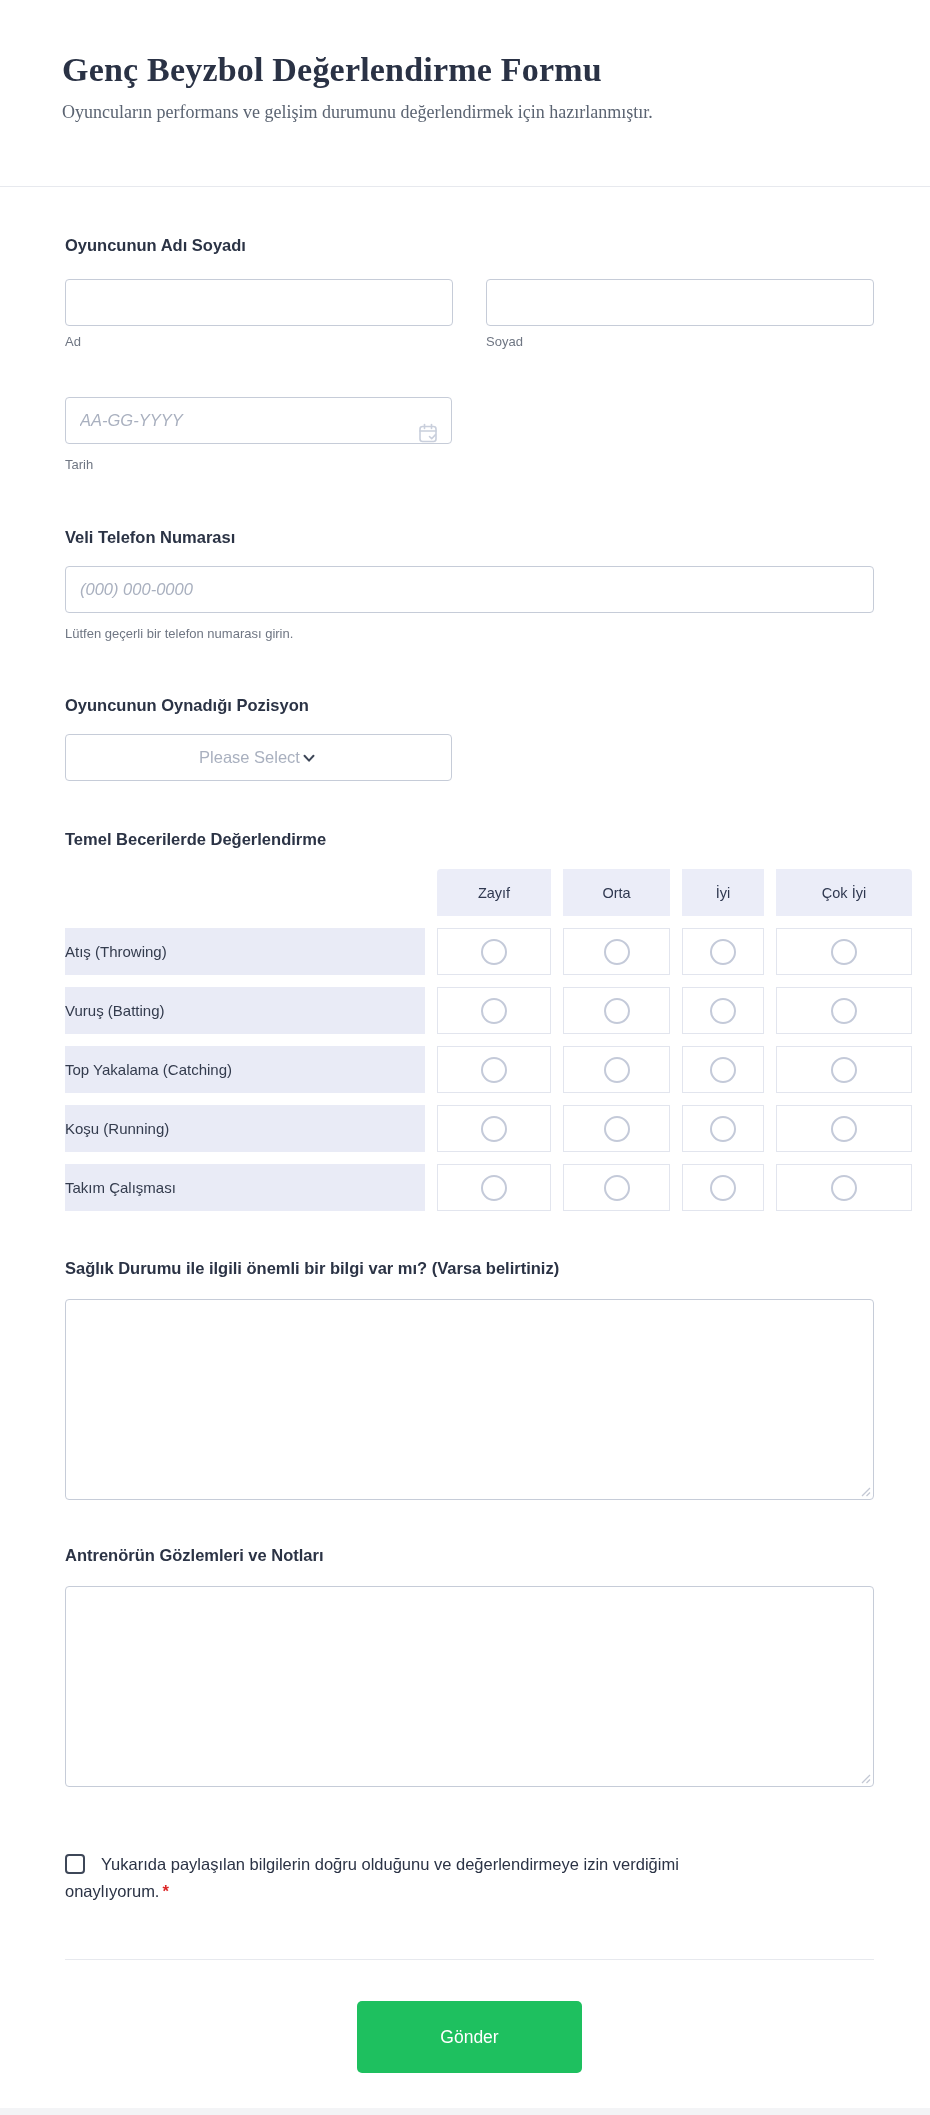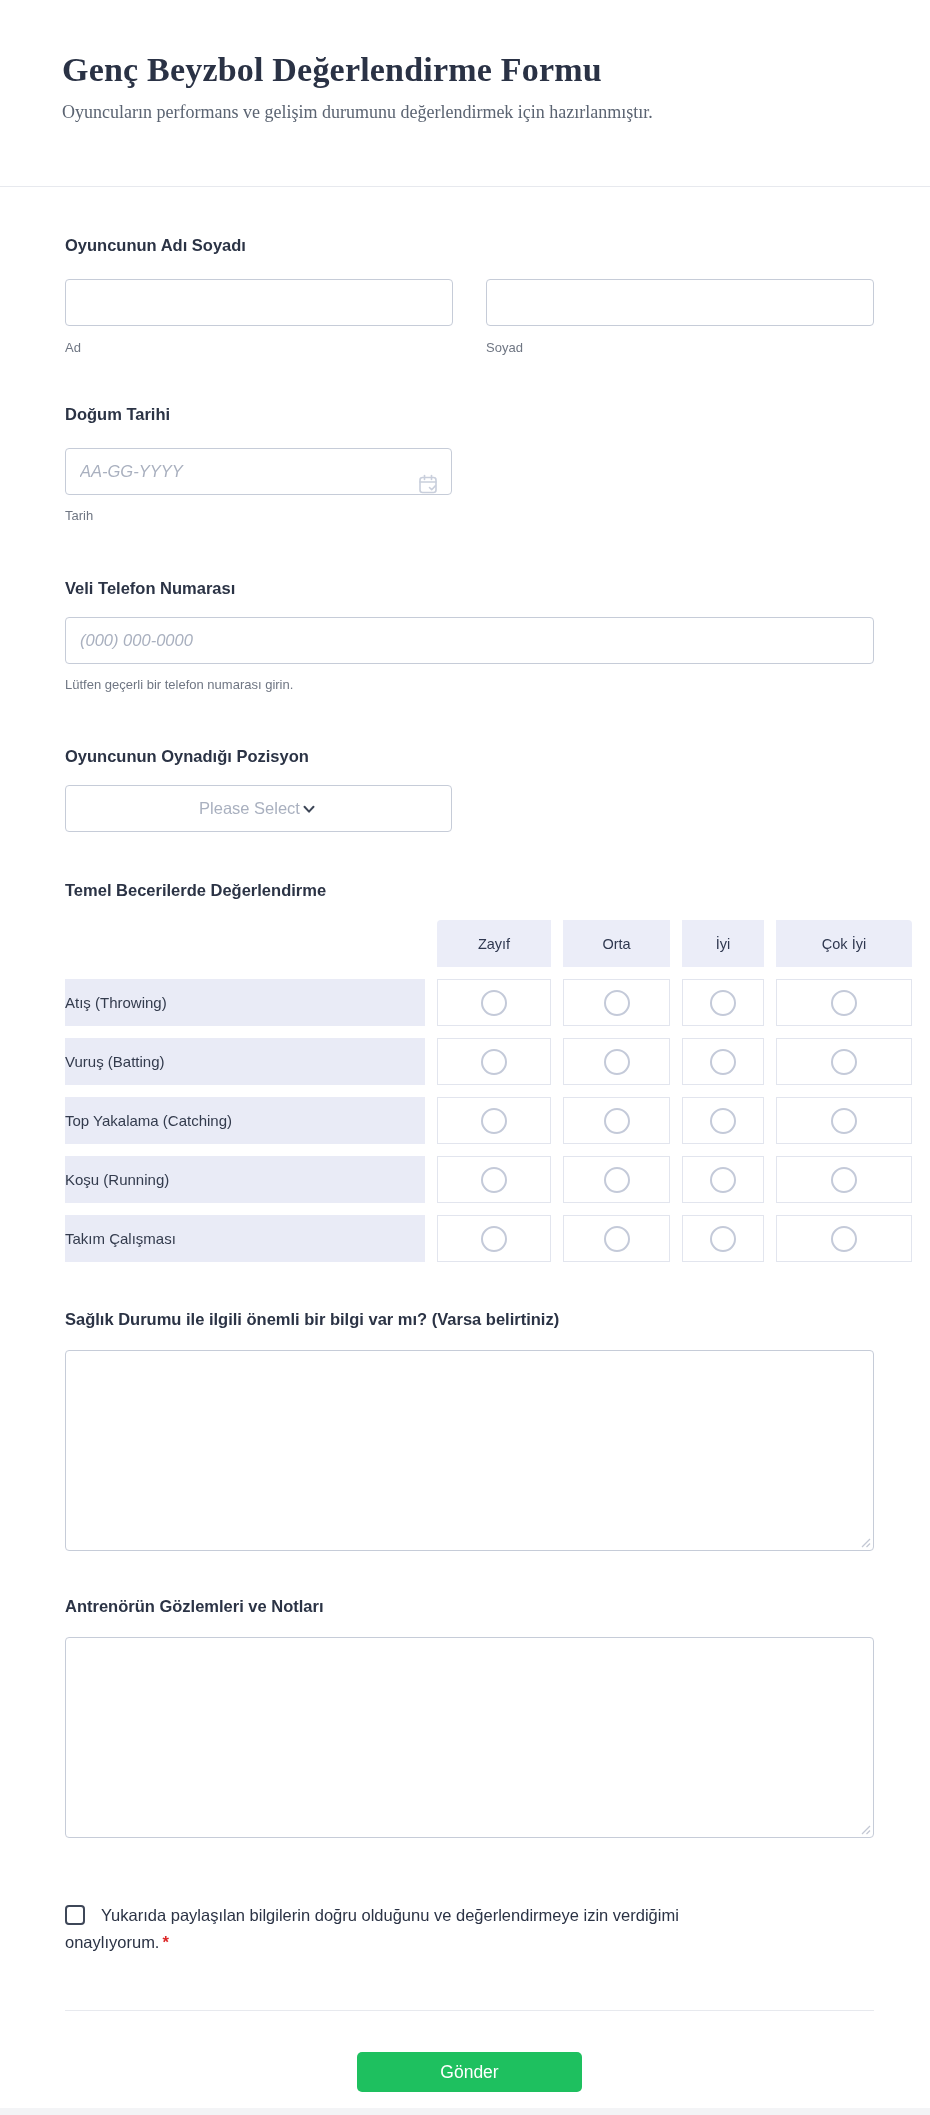--- a/index.html
+++ b/index.html
@@ -43,21 +43,21 @@
   .group.g-health { margin-top: 46px; }
   .group.g-notes { margin-top: 44px; }
   .group.g-consent { margin-top: 64px; }
   .field-label {
     font-size: 16.5px;
     font-weight: 600;
     color: #2b3345;
     line-height: 22px;
   }
   .sub-label, .helper-text {
-    margin-top: 14px;
+    margin-top: 8px;
     font-size: 13px;
     color: #6f7683;
     line-height: 16px;
   }
   input[type="text"] {
     display: block;
     width: 100%;
     height: 47px;
     margin-top: 23px;
     border: 1px solid #c6ccd8;
@@ -196,21 +196,21 @@
   .required-mark { color: #dc2626; font-weight: 700; margin-left: 3px; }
   
   .form-footer {
     margin-top: 54px;
     border-top: 1px solid #e7e9ee;
     padding: 41px 0 0;
     text-align: center;
   }
   .submit-btn {
     width: 225px;
-    height: 40px;
+    height: 72px;
     border: none;
     border-radius: 5px;
     background: #1ec05f;
     color: #ffffff;
     font-family: inherit;
     font-size: 17.5px;
     font-weight: 500;
     cursor: pointer;
   }
 </style>
@@ -234,21 +234,20 @@
           <div class="sub-label">Ad</div>
         </div>
         <div class="name-col">
           <input type="text" value="" style="">
           <div class="sub-label">Soyad</div>
         </div>
       </div>
     </div>
 
     <div class="group g-date">
-      <div class="field-label">Doğum Tarihi</div>
       <div class="input-icon-wrap">
         <input type="text" placeholder="AA-GG-YYYY" style="">
         <span class="field-icon">
           <svg width="22" height="22" viewBox="0 0 22 22" fill="none" stroke="#c9cfdc" stroke-width="1.6" stroke-linecap="round" stroke-linejoin="round">
             <rect x="3" y="4.5" width="16" height="15" rx="2.5"></rect>
             <line x1="7.5" y1="2.5" x2="7.5" y2="6.5"></line>
             <line x1="14.5" y1="2.5" x2="14.5" y2="6.5"></line>
             <line x1="3" y1="9" x2="19" y2="9"></line>
             <path d="M12.5 14.5 l2.2 2.2 l3.6 -3.8"></path>
           </svg>

